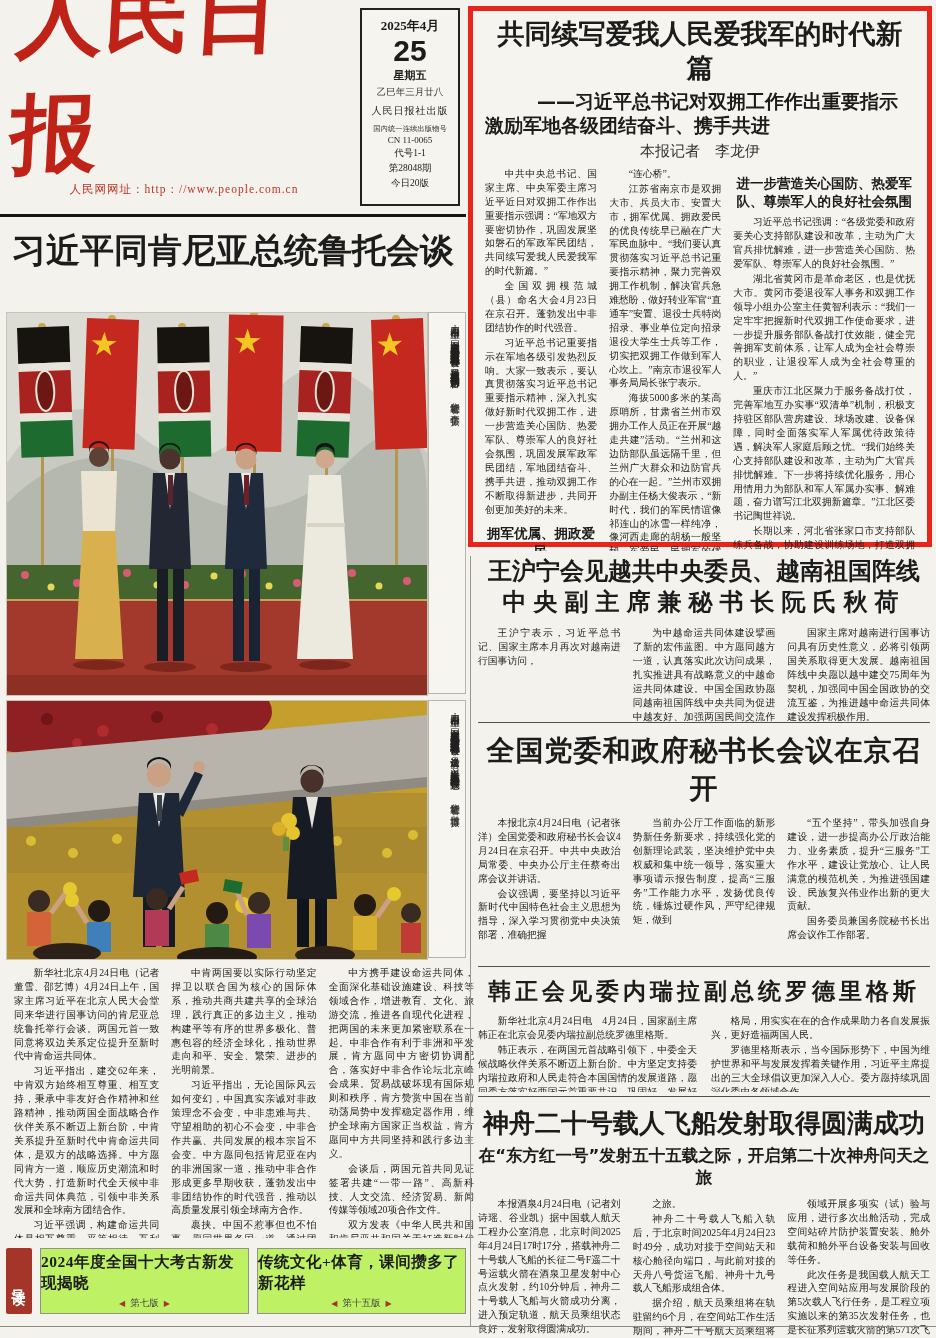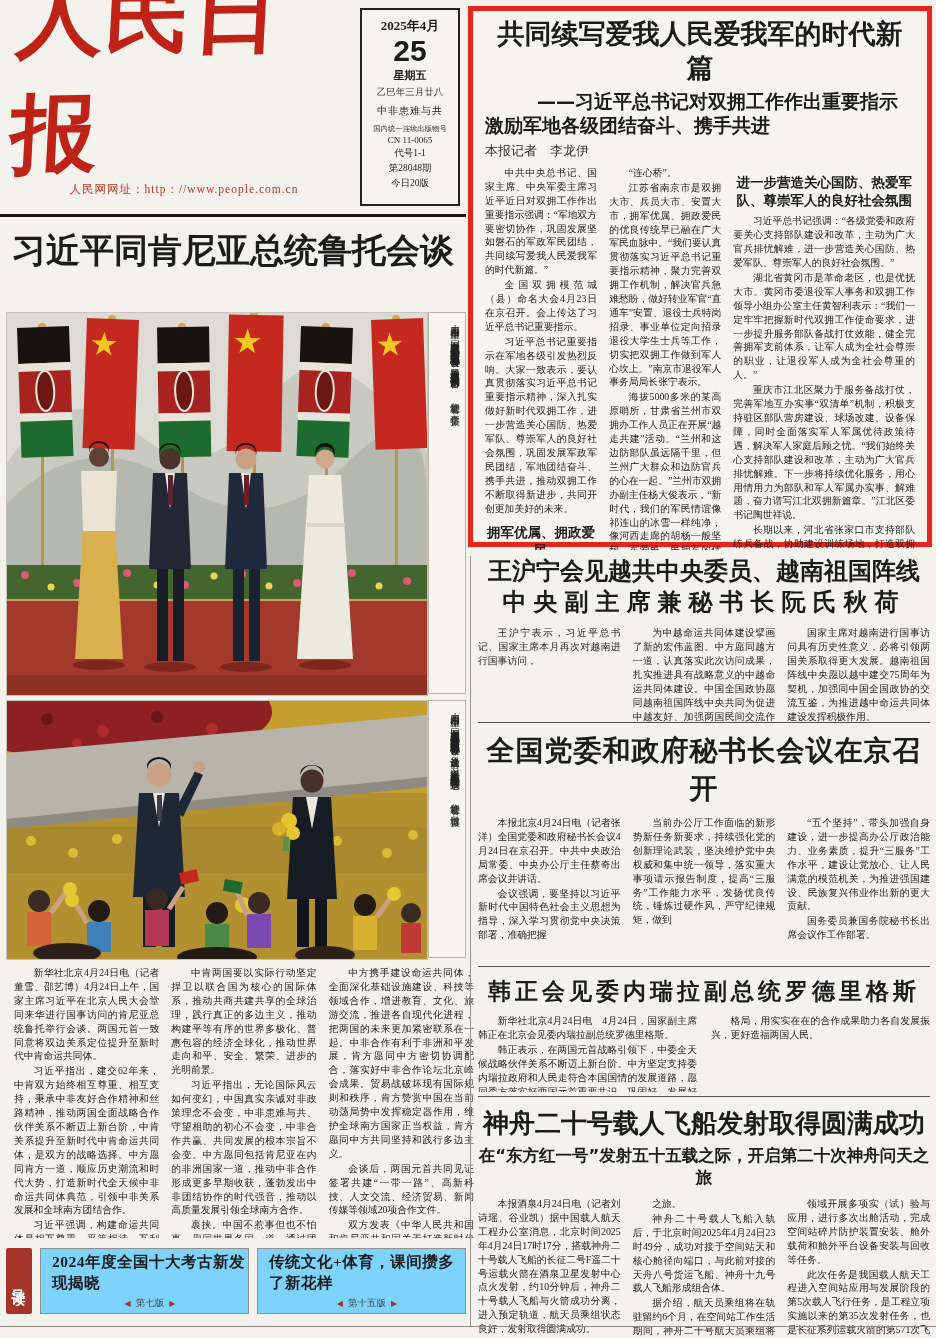--- a/index.html
+++ b/index.html
@@ -30,21 +30,21 @@
   .mast-rule{left:0;top:214px;width:466px;height:3px;background:#181512;}
 
   
   .leadbox{left:468px;top:6px;width:464px;height:541px;border:5px solid #e8251d;background:#f6f4ee;
     box-sizing:border-box;padding:6px 12px 8px;}
   .lead-h1{font-family:"DejaVu Sans","Liberation Sans",sans-serif;font-weight:900;font-size:27px;
     letter-spacing:0;text-align:center;line-height:1.25;}
   .lead-h2a{font-family:"DejaVu Sans","Liberation Sans",sans-serif;font-weight:800;font-size:19px;
     padding-left:52px;margin-top:4px;line-height:1.3;}
   .lead-h2b{font-family:"DejaVu Sans","Liberation Sans",sans-serif;font-weight:800;font-size:19px;line-height:1.3;}
-  .lead-byline{text-align:left;font-size:13px;color:#333;margin-top:4px;}
+  .lead-byline{text-align:center;font-size:15px;color:#333;margin-top:4px;}
   .lead-cols{display:grid;grid-template-columns:1fr 1fr 1.62fr;gap:12px;margin-top:6px;height:384px;overflow:hidden;}
   .newscol{overflow:hidden;font-size:9.8px;line-height:1.42;text-align:justify;}
   .newscol p{margin:0 0 1px;text-indent:2em;}
   .newscol h4{margin:7px 0 5px;font-family:"DejaVu Sans","Liberation Sans",sans-serif;
     font-weight:700;font-size:13.5px;text-align:center;line-height:1.35;}
 
   
   .kenya-h1{left:0;top:228px;width:466px;text-align:center;font-family:"DejaVu Sans","Liberation Sans",sans-serif;
     font-weight:900;font-size:34px;letter-spacing:0;}
   .photo{border:1px solid #c9c4ba;background:#ddd;}
@@ -65,59 +65,59 @@
   .dw-h1{font-size:28px;letter-spacing:1px;}
   .dw-h2{font-family:"DejaVu Sans","Liberation Sans",sans-serif;font-weight:700;font-size:18px;text-align:center;margin-top:3px;}
   .hz-h1{font-size:23px;letter-spacing:4px;}
   .sz-h1{font-family:"DejaVu Sans","Liberation Sans",sans-serif;font-weight:900;font-size:26px;text-align:center;}
   .sz-h2{font-family:"DejaVu Sans","Liberation Sans",sans-serif;font-weight:700;font-size:16.5px;text-align:center;margin-top:4px;}
 
   
   .daodu{left:6px;top:1248px;width:460px;height:66px;display:flex;gap:8px;align-items:stretch;}
   .dd-label{width:26px;background:#a63529;color:#fff;border-radius:2px;display:flex;align-items:center;justify-content:center;
     writing-mode:vertical-rl;font-family:"DejaVu Sans","Liberation Sans",sans-serif;font-weight:700;font-size:14px;letter-spacing:3px;}
-  .dd-item{flex:1;border:1px solid #94908a;background:#7dd3fc;display:flex;flex-direction:column;
-    align-items:center;justify-content:center;gap:3px;padding-left:11px;}
+  .dd-item{flex:1;border:1px solid #94908a;background:#bef264;display:flex;flex-direction:column;
+    align-items:center;justify-content:center;gap:3px;}
   .dd-title{font-weight:700;font-size:15.5px;letter-spacing:.5px;}
   .dd-page{font-size:9.5px;color:#444;display:flex;align-items:center;gap:5px;}
   .dd-arrow{color:#a63529;font-size:8px;}
   .bottom-rule{left:0;top:1326px;width:936px;height:1px;background:#8f8b84;}
 </style>
 </head>
 <body>
 
 <div class="page">
 
   <div class="abs masthead">
     <div class="abs mast-title">人民日报</div>
     <div class="abs mast-web">人民网网址：http：//www.people.com.cn</div>
     <div class="abs datebox">
       <div class="db-ym">2025年4月</div>
       <div class="db-day">25</div>
       <div class="db-wk">星期五</div>
       <div class="db-lunar">乙巳年三月廿八</div>
-      <div class="db-pub">中非患难与共</div>
+      <div class="db-pub">人民日报社出版</div>
       <div class="db-sm">国内统一连续出版物号</div>
       <div class="db-cn">CN 11-0065</div>
       <div class="db-code">代号1-1</div>
       <div class="db-issue">第28048期</div>
       <div class="db-pages">今日20版</div>
     </div>
   </div>
   <div class="abs mast-rule"></div>
 
   <div class="abs leadbox">
     <div class="lead-h1">共同续写爱我人民爱我军的时代新篇</div>
     <div class="lead-h2a">——习近平总书记对双拥工作作出重要指示</div>
     <div class="lead-h2b">激励军地各级团结奋斗、携手共进</div>
     <div class="lead-byline">本报记者　李龙伊</div>
     <div class="lead-cols">
       <div class="newscol">
           <p>中共中央总书记、国家主席、中央军委主席习近平近日对双拥工作作出重要指示强调：“军地双方要密切协作，巩固发展坚如磐石的军政军民团结，共同续写爱我人民爱我军的时代新篇。”</p>
-          <p>全国双拥模范城（县）命名大会4月23日在京召开。会上传达了习近平总书记重要指示。</p>
+          <p>全国双拥模范城（县）命名大会4月23日在京召开。蓬勃发出中非团结协作的时代强音。</p>
           <p>习近平总书记重要指示在军地各级引发热烈反响。大家一致表示，要认真贯彻落实习近平总书记重要指示精神，深入扎实做好新时代双拥工作，进一步营造关心国防、热爱军队、尊崇军人的良好社会氛围，巩固发展军政军民团结，军地团结奋斗、携手共进，推动双拥工作不断取得新进步，共同开创更加美好的未来。</p>
           <h4>拥军优属、拥政爱民</h4>
         </div>
       <div class="newscol">
           <p>“连心桥”。</p>
           <p>江苏省南京市是双拥大市、兵员大市、安置大市，拥军优属、拥政爱民的优良传统早已融在广大军民血脉中。“我们要认真贯彻落实习近平总书记重要指示精神，聚力完善双拥工作机制，解决官兵急难愁盼，做好转业军官“直通车”安置、退役士兵特岗招录、事业单位定向招录退役大学生士兵等工作，切实把双拥工作做到军人心坎上。”南京市退役军人事务局局长张宁表示。</p>
           <p>海拔5000多米的某高原哨所，甘肃省兰州市双拥办工作人员正在开展“越走共建”活动。“兰州和这边防部队虽远隔千里，但兰州广大群众和边防官兵的心在一起。”兰州市双拥办副主任杨大俊表示，“新时代，我们的军民情谊像祁连山的冰雪一样纯净，像河西走廊的胡杨一般坚韧。军爱民、民拥军的优良传统转化为军民携手共进的强大动能。”</p>
         </div>
       <div class="newscol">
           <h4>进一步营造关心国防、热爱军队、尊崇军人的良好社会氛围</h4>
@@ -428,20 +428,21 @@
 
   <div class="abs art" style="top:976px;">
     <div class="serif-h hz-h1">韩正会见委内瑞拉副总统罗德里格斯</div>
     <div class="twocol" style="margin-top:7px;height:78px;">
       <div class="newscol">
           <p>新华社北京4月24日电　4月24日，国家副主席韩正在北京会见委内瑞拉副总统罗德里格斯。</p>
           <p>韩正表示，在两国元首战略引领下，中委全天候战略伙伴关系不断迈上新台阶。中方坚定支持委内瑞拉政府和人民走符合本国国情的发展道路，愿同委方落实好两国元首重要共识，巩固好、发展好中委传统友谊，不断完善双边合作</p>
         </div>
       <div class="newscol">
           <p>格局，用实实在在的合作成果助力各自发展振兴，更好造福两国人民。</p>
+          <p>罗德里格斯表示，当今国际形势下，中国为维护世界和平与发展发挥着关键作用，习近平主席提出的三大全球倡议更加深入人心。委方愿持续巩固深化委中各领域合作。</p>
         </div>
     </div>
   </div>
   <div class="abs hr" style="left:478px;top:1096px;width:452px;"></div>
 
   <div class="abs art" style="top:1106px;">
     <div class="sz-h1">神舟二十号载人飞船发射取得圆满成功</div>
     <div class="sz-h2">在“东方红一号”发射五十五载之际，开启第二十次神舟问天之旅</div>
     <div class="threecol" style="margin-top:8px;height:150px;">
       <div class="newscol">

